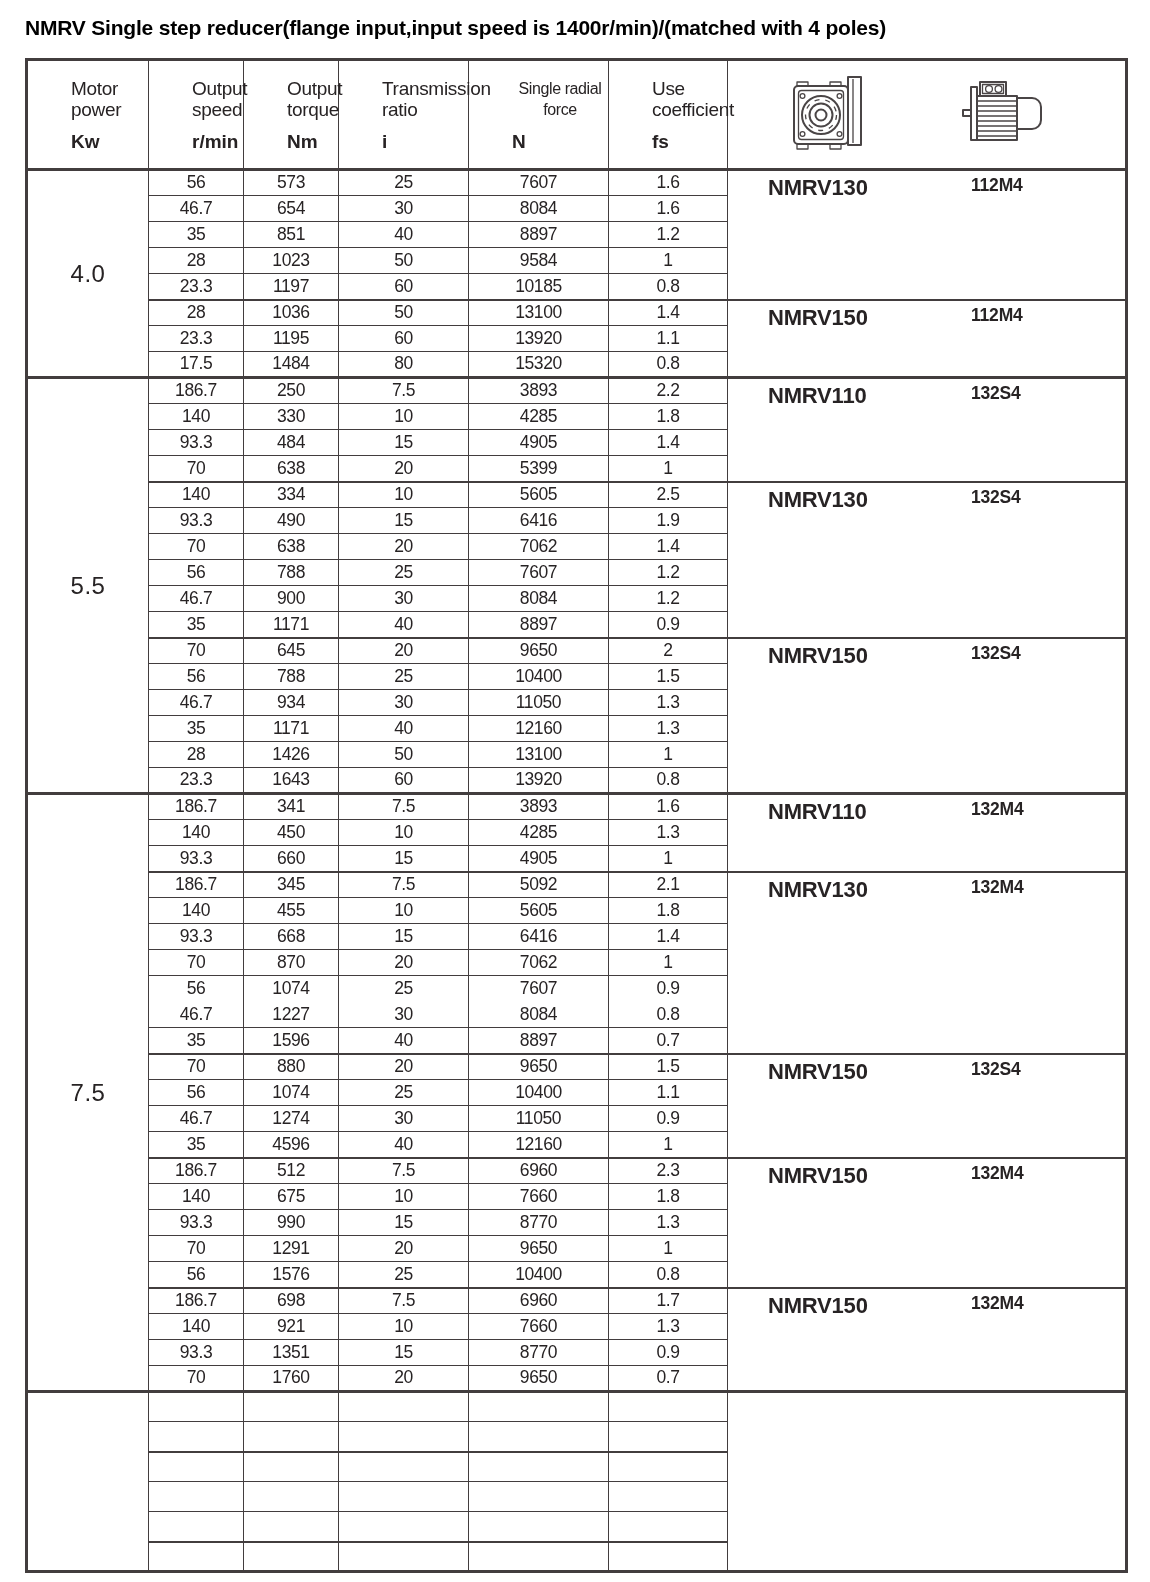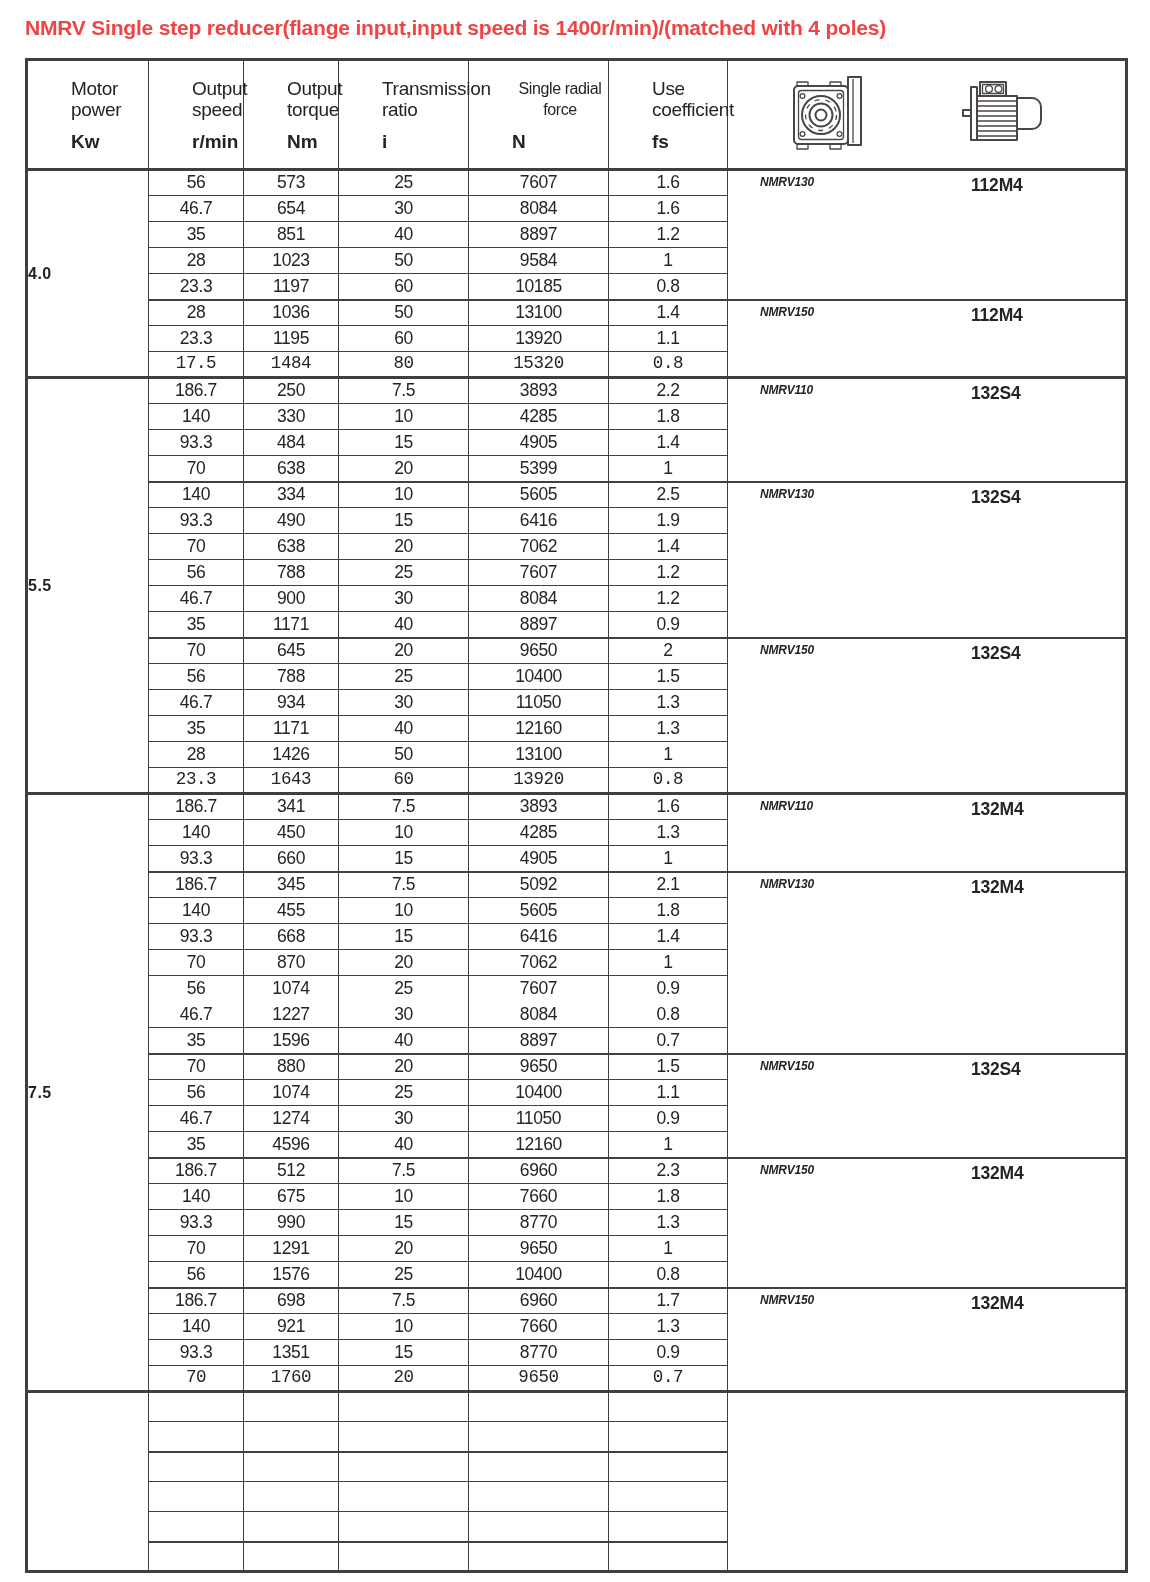--- a/index.html
+++ b/index.html
@@ -5,21 +5,21 @@
   html,body { margin:0; padding:0; }
   body {
     width:1150px; height:1582px; position:relative;
     background:#ffffff; color:#272324;
     font-family:"Liberation Sans", sans-serif;
     overflow:hidden;
   }
   .title {
     position:absolute; left:25px; top:16px;
     font-size:21px; font-weight:bold; letter-spacing:-0.2px;
-    color:#ef4444; white-space:nowrap;
+    color:#000000; white-space:nowrap;
   }
   table.spec {
     position:absolute; left:25px; top:58px; width:1100px;
     border-collapse:collapse; table-layout:fixed;
     border:3px solid #423d3e;
   }
   th, td { padding:0; }
   th, td {
     border-right:1.5px solid #423d3e;
     border-bottom:1.4px solid #423d3e;
@@ -30,37 +30,37 @@
   thead th { border-bottom:3px solid #423d3e; font-weight:normal; vertical-align:middle; }
   .hwrap { display:flex; flex-direction:column; align-items:flex-start; justify-content:center;margin-left:43px; }
   .hl { display:block; font-size:19px; line-height:21px; min-height:21px; letter-spacing:-0.3px; }
   .hl.small { font-size:16px; letter-spacing:-0.4px; }
   .hu { display:block; font-size:19px; line-height:21px; font-weight:bold; margin-top:11px; }
 
   tbody tr { height:26px; }
   tbody tr.empty-row { height:30px; }
   td.num { text-align:center; font-size:17.5px; letter-spacing:-0.4px; line-height:1; }
   td.power-cell {
-    vertical-align:middle;
-    font-weight:bold; font-size:16px; letter-spacing:0.5px;
+    text-align:center; vertical-align:middle;
+    font-weight:normal; font-size:24px; letter-spacing:0.5px;
     border-bottom-width:3px;
   }
   td.models-cell { position:relative; vertical-align:top; }
   td.models-cell.group-end-cell { border-bottom-width:2.5px; }
   td.models-cell.section-end-cell { border-bottom-width:3px; }
   .reducer-model {
-    position:absolute; left:32px; top:4px;
-    font-weight:bold; font-size:12px; letter-spacing:-0.2px;font-style:italic;
+    position:absolute; left:40px; top:4px;
+    font-weight:bold; font-size:22px; letter-spacing:-0.2px;
   }
   .motor-model {
     position:absolute; left:243px; top:4px;
     font-weight:bold; font-size:17.5px; letter-spacing:-0.2px;
   }
   tr.group-end td { border-bottom-width:2.5px; }
-  tr.section-end td { border-bottom-width:3px;font-family:Liberation Mono, monospace; }
+  tr.section-end td { border-bottom-width:3px; }
   tr.seamless td { border-bottom:none; }
   tr.thick td { border-bottom-width:2.5px; }
   td.side-cell { border-bottom:none; }
 
   th.icons-th .iconrow {
     display:flex; align-items:center; justify-content:flex-start;
     padding-left:62px; gap:96px;
   }
   svg .ln { stroke:#4a4546; fill:none; stroke-width:2; stroke-linejoin:round; stroke-linecap:round; }
   svg .ln-thin { stroke:#4a4546; fill:none; stroke-width:1.3; stroke-linejoin:round; }

